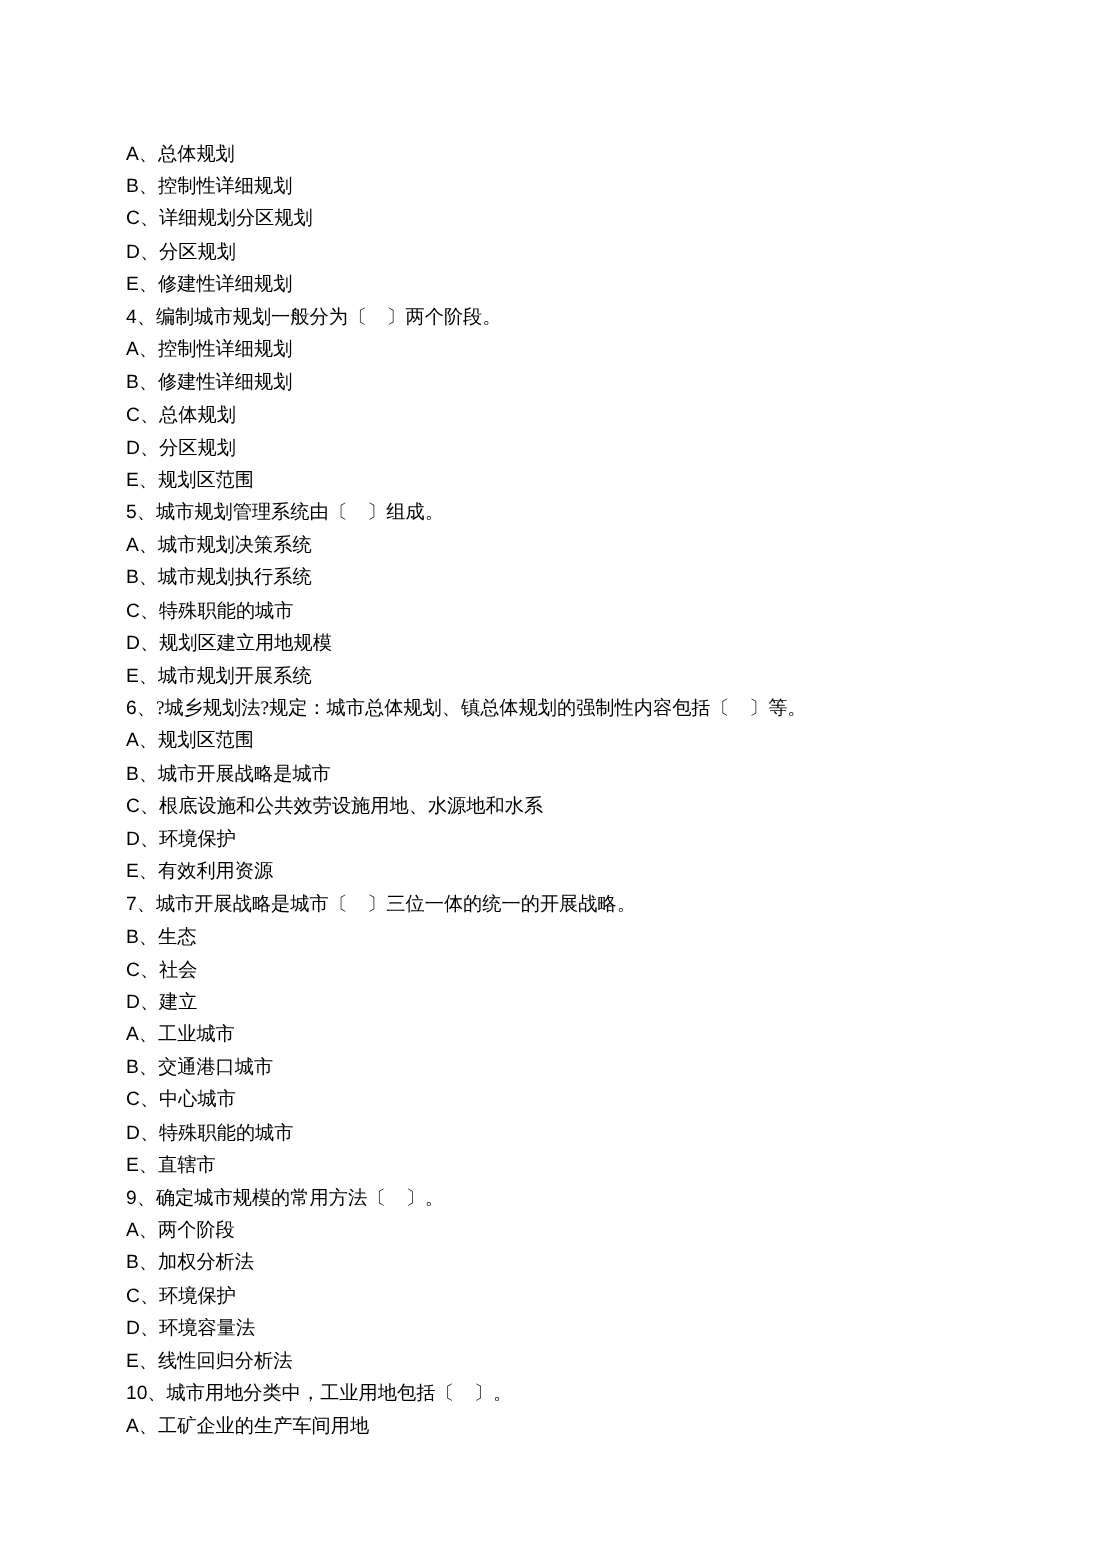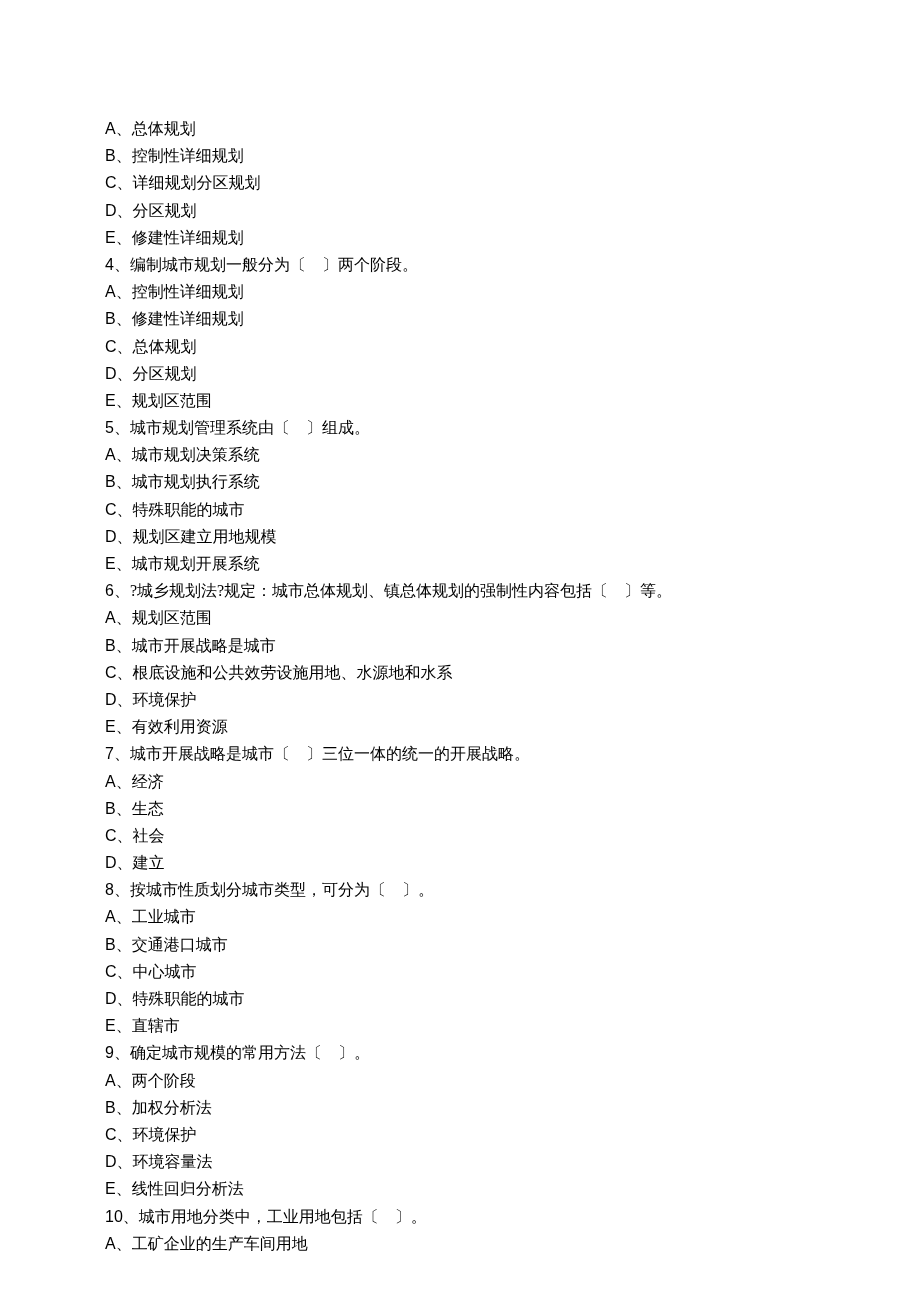--- a/index.html
+++ b/index.html
@@ -62,27 +62,25 @@
     <div class="question">
       <div class="question-text"><span class="num-prefix">6</span><span>、?城乡规划法?规定：城市总体规划、镇总体规划的强制性内容包括〔　〕等。</span></div>
       <div class="option"><span class="letter-prefix">A</span><span>、规划区范围</span></div>
       <div class="option"><span class="letter-prefix">B</span><span>、城市开展战略是城市</span></div>
       <div class="option"><span class="letter-prefix">C</span><span>、根底设施和公共效劳设施用地、水源地和水系</span></div>
       <div class="option"><span class="letter-prefix">D</span><span>、环境保护</span></div>
       <div class="option"><span class="letter-prefix">E</span><span>、有效利用资源</span></div>
     </div>
     <div class="question">
       <div class="question-text"><span class="num-prefix">7</span><span>、城市开展战略是城市〔　〕三位一体的统一的开展战略。</span></div>
-      <div class="option"><span class="letter-prefix">A</span><span>、经济</span></div>
       <div class="option"><span class="letter-prefix">B</span><span>、生态</span></div>
       <div class="option"><span class="letter-prefix">C</span><span>、社会</span></div>
       <div class="option"><span class="letter-prefix">D</span><span>、建立</span></div>
     </div>
     <div class="question">
-      <div class="question-text"><span class="num-prefix">8</span><span>、按城市性质划分城市类型，可分为〔　〕。</span></div>
       <div class="option"><span class="letter-prefix">A</span><span>、工业城市</span></div>
       <div class="option"><span class="letter-prefix">B</span><span>、交通港口城市</span></div>
       <div class="option"><span class="letter-prefix">C</span><span>、中心城市</span></div>
       <div class="option"><span class="letter-prefix">D</span><span>、特殊职能的城市</span></div>
       <div class="option"><span class="letter-prefix">E</span><span>、直辖市</span></div>
     </div>
     <div class="question">
       <div class="question-text"><span class="num-prefix">9</span><span>、确定城市规模的常用方法〔　〕。</span></div>
       <div class="option"><span class="letter-prefix">A</span><span>、两个阶段</span></div>
       <div class="option"><span class="letter-prefix">B</span><span>、加权分析法</span></div>

